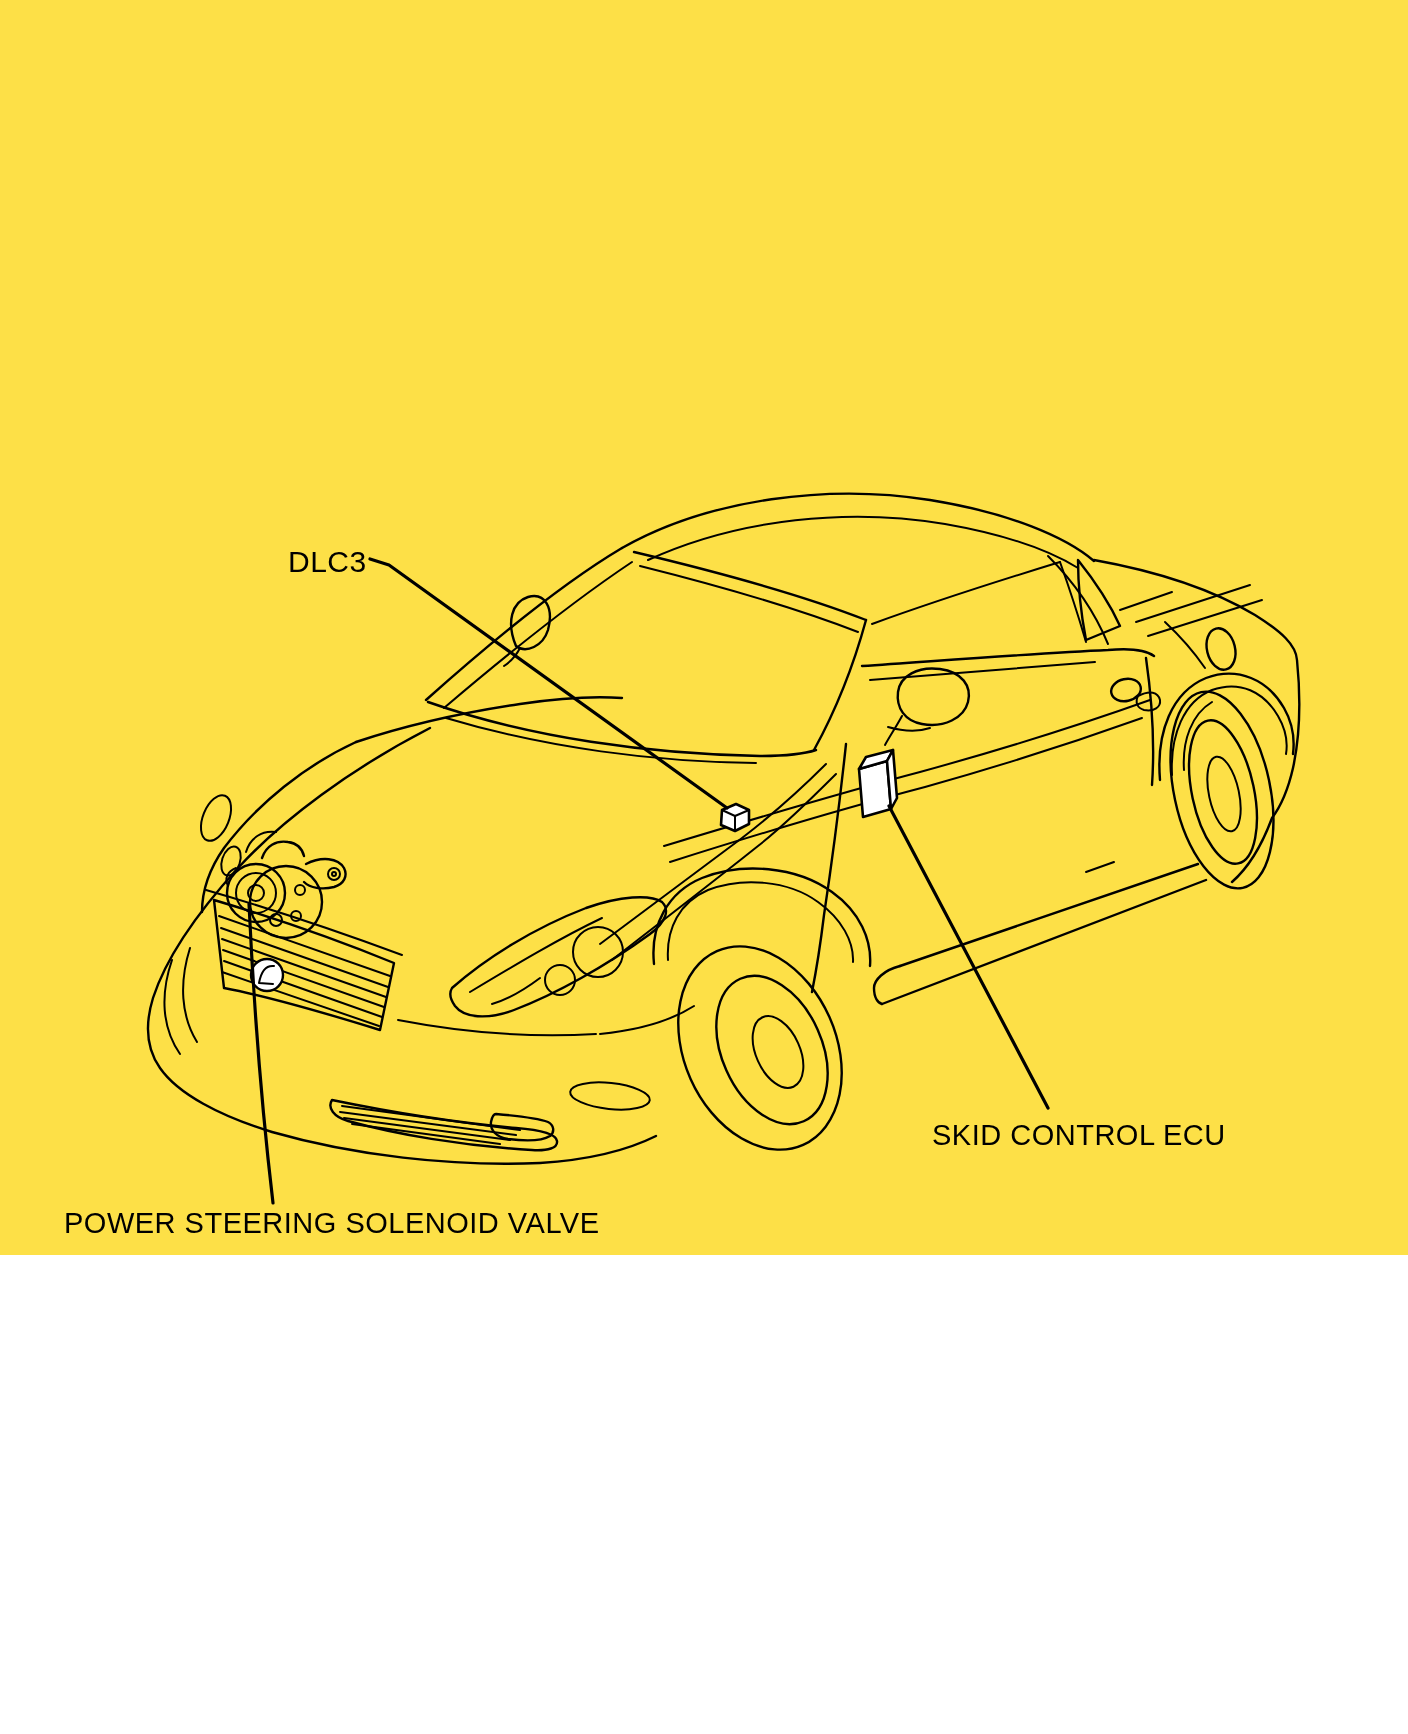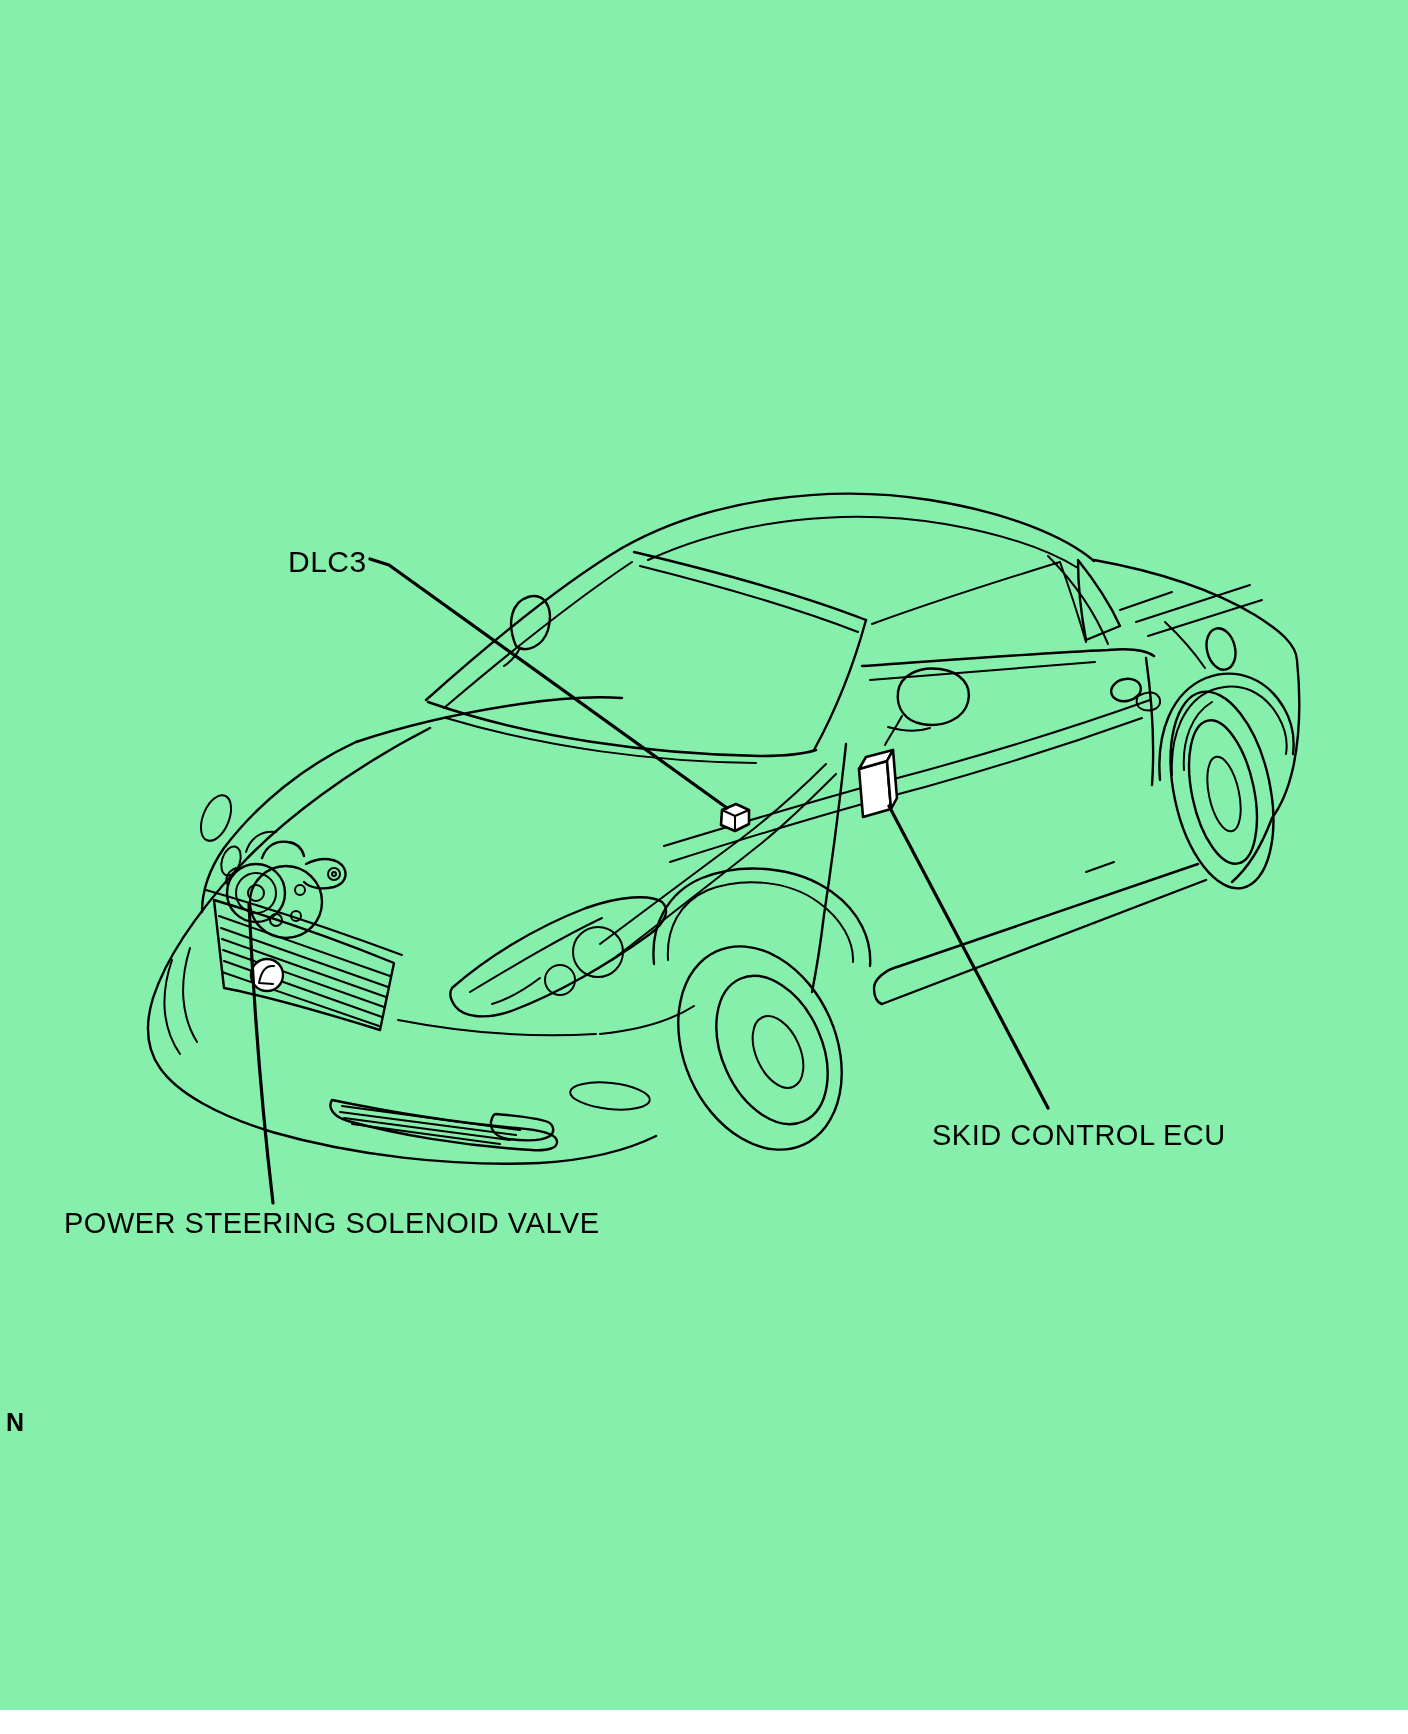--- a/index.html
+++ b/index.html
@@ -1,20 +1,20 @@
 <!DOCTYPE html>
 <html><head>
 <meta charset="utf-8">
 <style>
   html, body { margin: 0; padding: 0; background: #ffffff; }
   .page {
     position: relative;
     width: 1408px;
-    height: 1710px;
-    background: #86efac;
+    height: 1255px;
+    background: #fde047;
     overflow: hidden;
     font-family: "Liberation Sans", sans-serif;
   }
   svg { position: absolute; left: 0; top: 0; }
   .ln  { fill: none; stroke: #000; stroke-width: 2.4; stroke-linecap: round; stroke-linejoin: round; }
   .ln-thin { fill: none; stroke: #000; stroke-width: 2; stroke-linecap: round; stroke-linejoin: round; }
   .leader { fill: none; stroke: #000; stroke-width: 3.2; stroke-linecap: round; stroke-linejoin: round; }
   .part { fill: #ffffff; stroke: #000; stroke-width: 2.6; stroke-linejoin: round; }
   .badge { fill: #ffffff; stroke: #000; stroke-width: 2.4; }
   .callout { font-family: "Liberation Sans", sans-serif; font-size: 29px; fill: #000; letter-spacing: 0.5px; }

